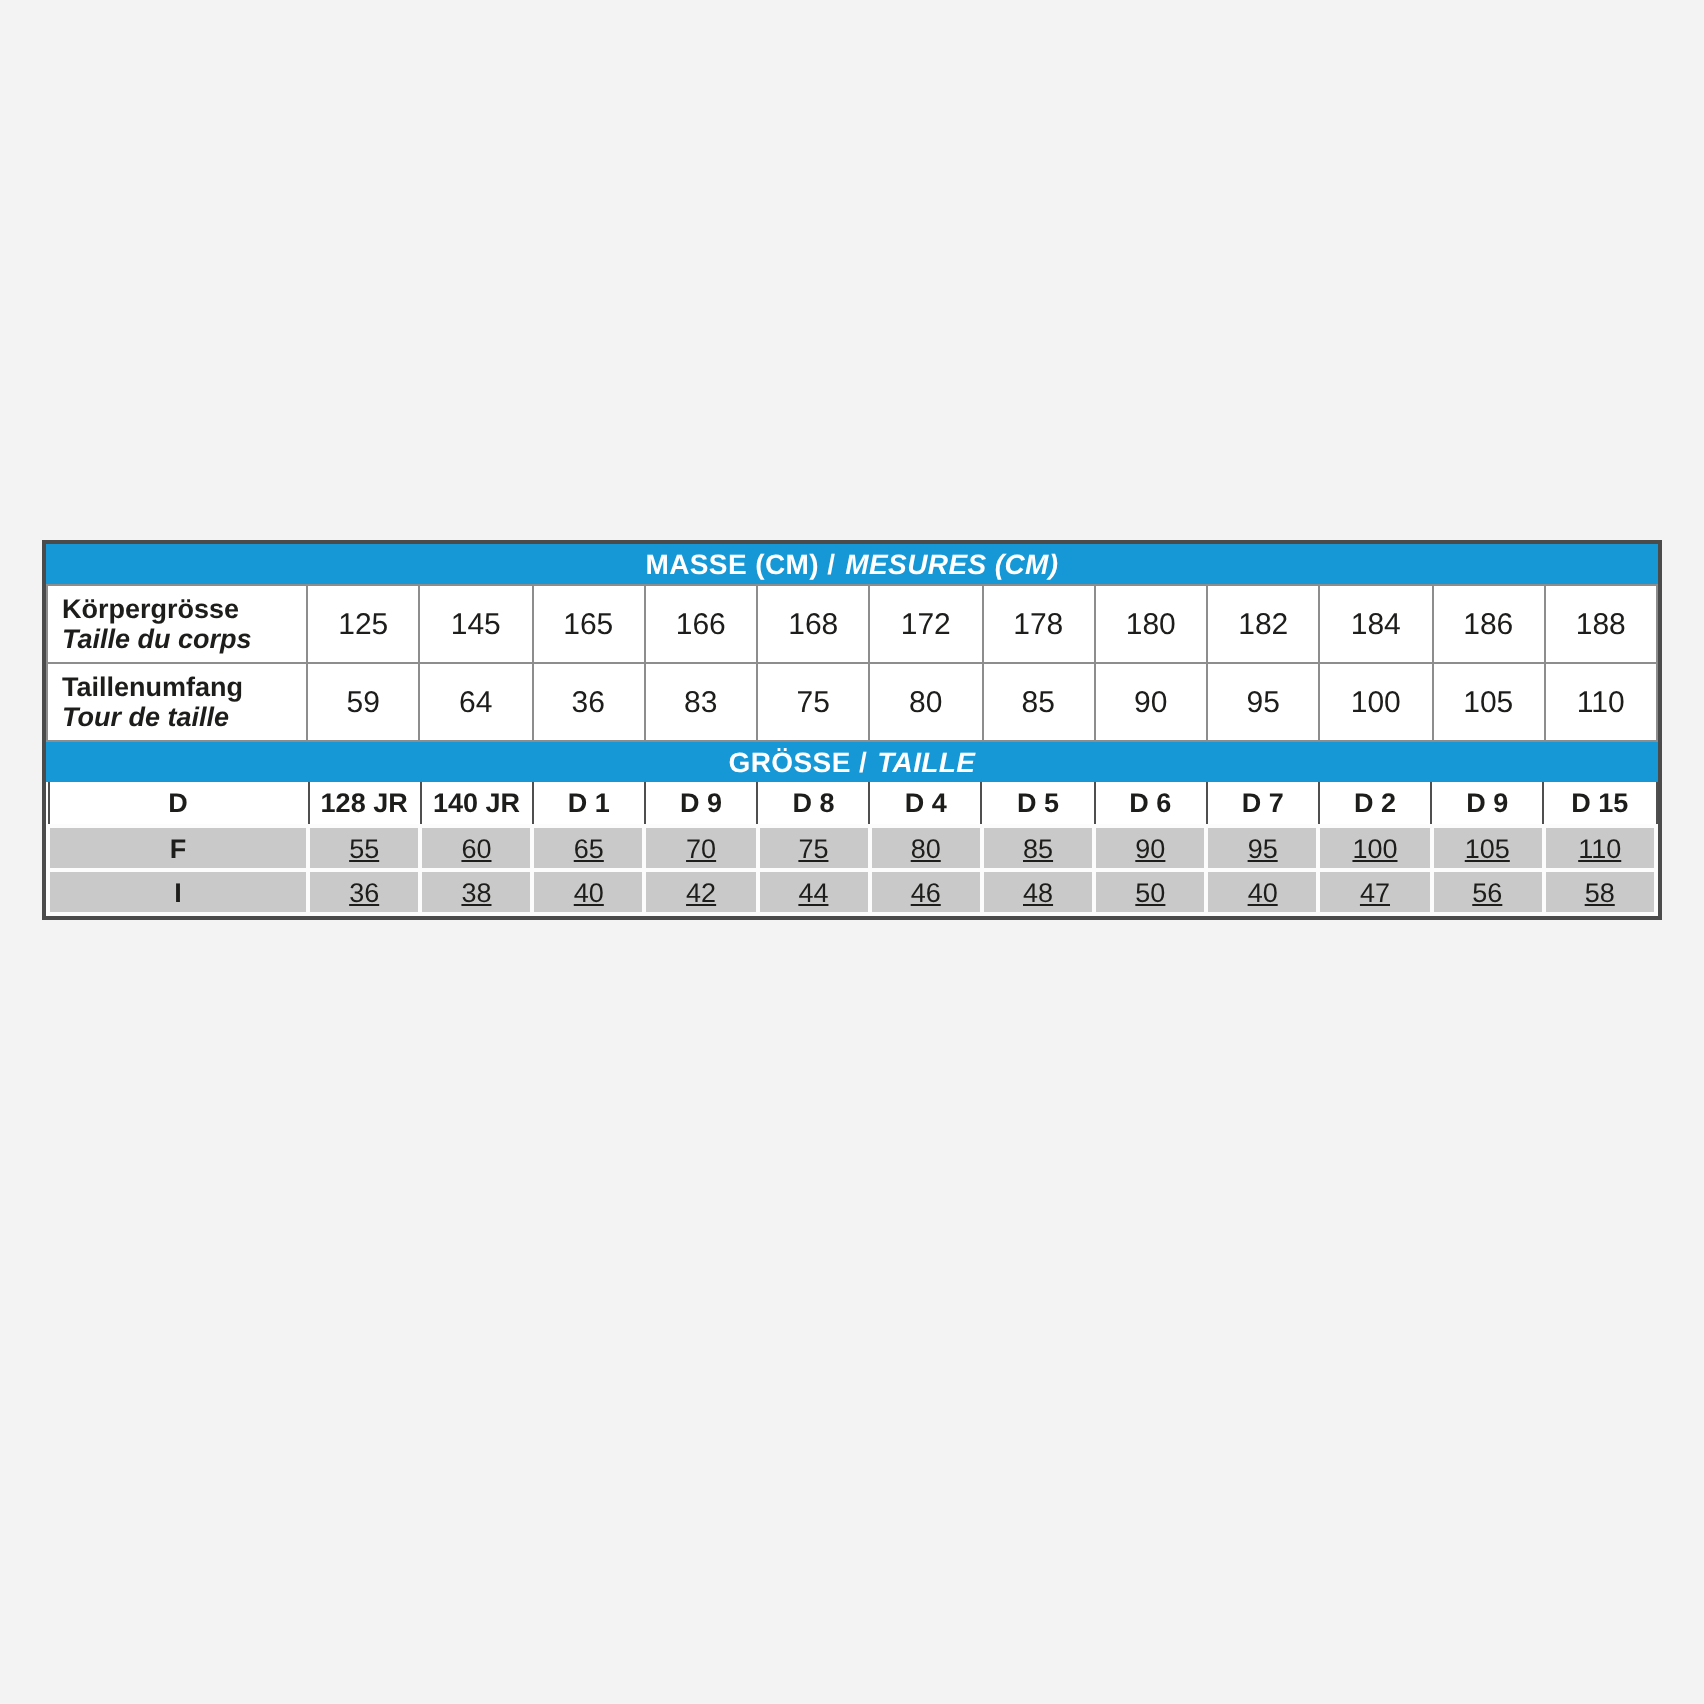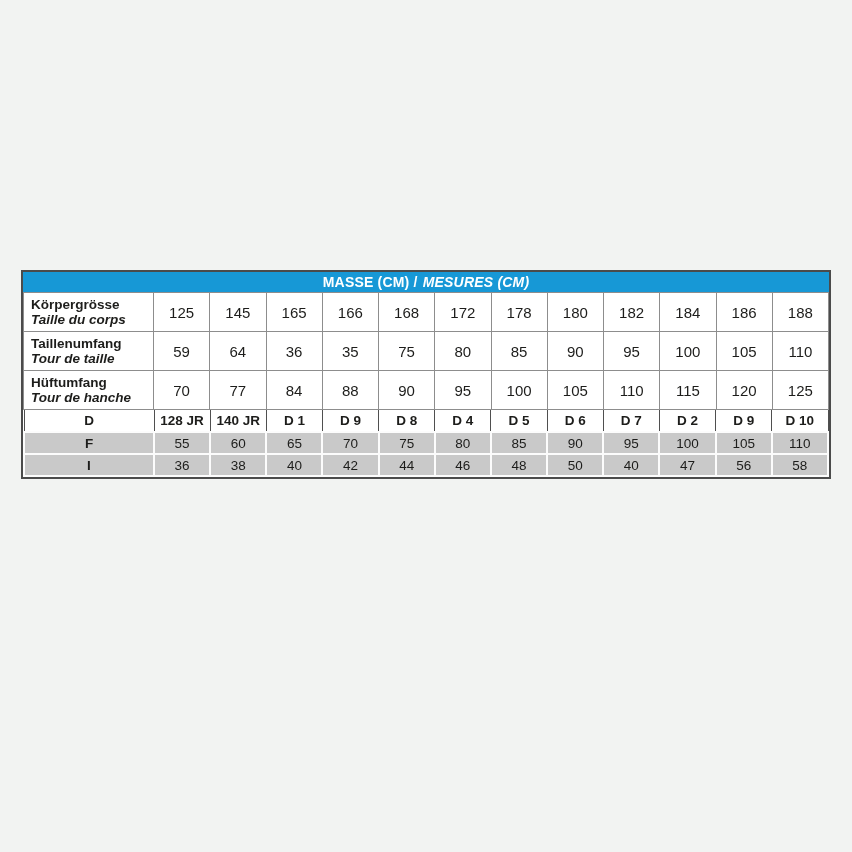--- a/index.html
+++ b/index.html
@@ -54,21 +54,21 @@
     border-top: none;
     height: 19px;
     font-weight: bold;
   }
   .grow th, .grow td {
     background: var(--gray, #C9C9C9);
     border: 2px solid #FCFCFC;
     height: 18px;
   }
   .grow th { font-weight: bold; }
-  .grow td { font-weight: 400; }
+  .grow td { font-weight: 400; text-decoration: underline; }
 </style>
 </head>
 <body>
 
 <div class="stage">
   <div class="frame">
 
     <div class="bluebar">
       <span class="main">MASSE (CM) /</span><span class="it">MESURES (CM)</span>
     </div>
@@ -109,51 +109,36 @@
             <td>188</td>
           </tr>
           <tr>
             <th>
               <div class="lde">Taillenumfang</div>
               <div class="lfr">Tour de taille</div>
             </th>
             <td>59</td>
             <td>64</td>
             <td>36</td>
-            <td>35</td>
+            <td>83</td>
             <td>75</td>
             <td>80</td>
             <td>85</td>
             <td>90</td>
             <td>95</td>
             <td>100</td>
             <td>105</td>
             <td>110</td>
           </tr>
-          <tr>
-            <th>
-              <div class="lde">Hüftumfang</div>
-              <div class="lfr">Tour de hanche</div>
-            </th>
-            <td>70</td>
-            <td>77</td>
-            <td>84</td>
-            <td>88</td>
-            <td>90</td>
-            <td>95</td>
-            <td>100</td>
-            <td>105</td>
-            <td>110</td>
-            <td>115</td>
-            <td>120</td>
-            <td>125</td>
-          </tr>
         </tbody>
     </table>
 
+    <div class="bluebar">
+      <span class="main">GRÖSSE /</span><span class="it">TAILLE</span>
+    </div>
 
     <table class="stable">
       <colgroup id="cg2">
           <col class="labelcol">
           <col>
           <col>
           <col>
           <col>
           <col>
           <col>
@@ -171,21 +156,21 @@
             <td>140 JR</td>
             <td>D 1</td>
             <td>D 9</td>
             <td>D 8</td>
             <td>D 4</td>
             <td>D 5</td>
             <td>D 6</td>
             <td>D 7</td>
             <td>D 2</td>
             <td>D 9</td>
-            <td>D 10</td>
+            <td>D 15</td>
           </tr>
           <tr class="grow">
             <th>F</th>
             <td>55</td>
             <td>60</td>
             <td>65</td>
             <td>70</td>
             <td>75</td>
             <td>80</td>
             <td>85</td>

